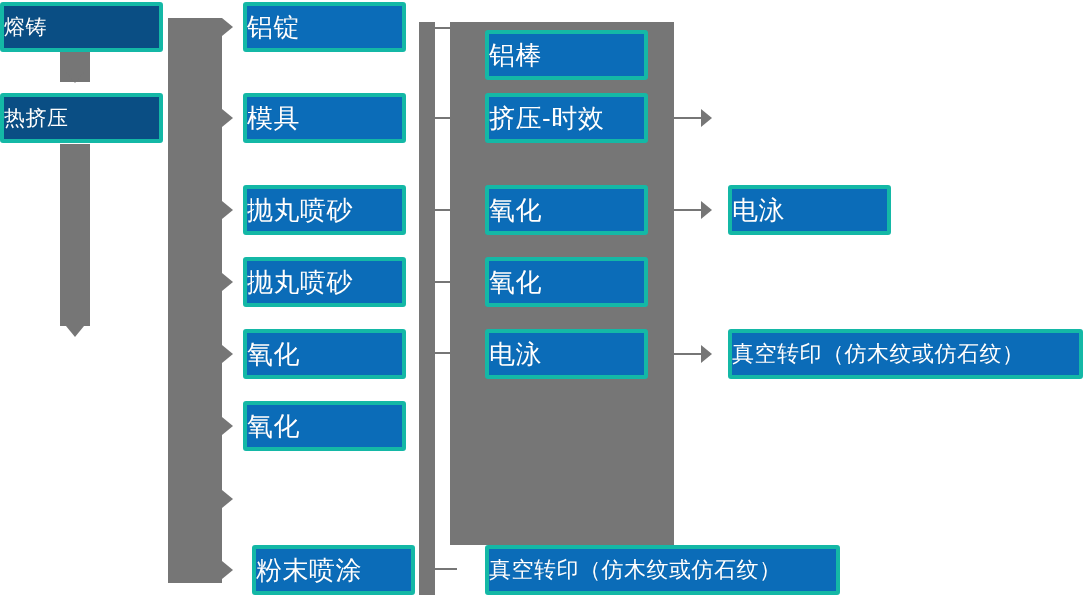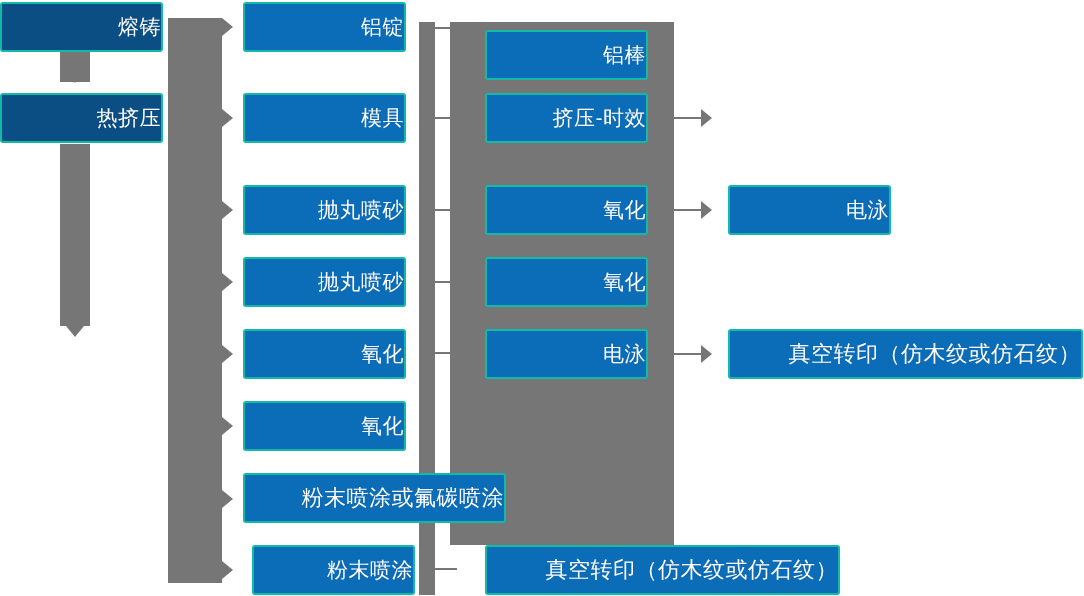--- a/index.html
+++ b/index.html
@@ -39,35 +39,35 @@
   .gray-line {
     position: absolute;
     background: #767676;
   }
   
   .node {
     position: absolute;
     box-sizing: border-box;
     display: flex;
     align-items: center;
-    justify-content: flex-end;
+    justify-content: flex-start;
     color: #ffffff;
-    border: 2px solid #14b8a6;
+    border: 4px solid #14b8a6;
     border-radius: 3px;
     white-space: nowrap;
     letter-spacing: 0.5px;
     text-shadow: 0 0 1px rgba(0,0,0,0.15);
   }
   .node.dark {
     background: #0A4E84;
     font-size: 21px;
   }
   .node.mid {
     background: #0B6CB8;
-    font-size: 21px;
+    font-size: 26px;
   }
   .node.wide {
     font-size: 22px;
   }
 </style>
 </head>
 <body>
 
 <div id="canvas">
 
@@ -131,23 +131,20 @@
   </div>
   <div class="node mid" style="left:243px; top:257px; width:163px; height:50px;">
     <span>抛丸喷砂</span>
   </div>
   <div class="node mid" style="left:243px; top:329px; width:163px; height:50px;">
     <span>氧化</span>
   </div>
   <div class="node mid" style="left:243px; top:401px; width:163px; height:50px;">
     <span>氧化</span>
   </div>
-  <div class="node mid wide" style="left:243px; top:473px; width:263px; height:50px;">
-    <span>粉末喷涂或氟碳喷涂</span>
-  </div>
   <div class="node mid" style="left:243px; top:545px; width:163px; height:50px;margin-left:9px;">
     <span>粉末喷涂</span>
   </div>
 
   <div class="node mid" style="left:485px; top:2px; width:163px; height:50px;margin-top:28px;">
     <span>铝棒</span>
   </div>
   <div class="node mid" style="left:485px; top:93px; width:163px; height:50px;">
     <span>挤压-时效</span>
   </div>

